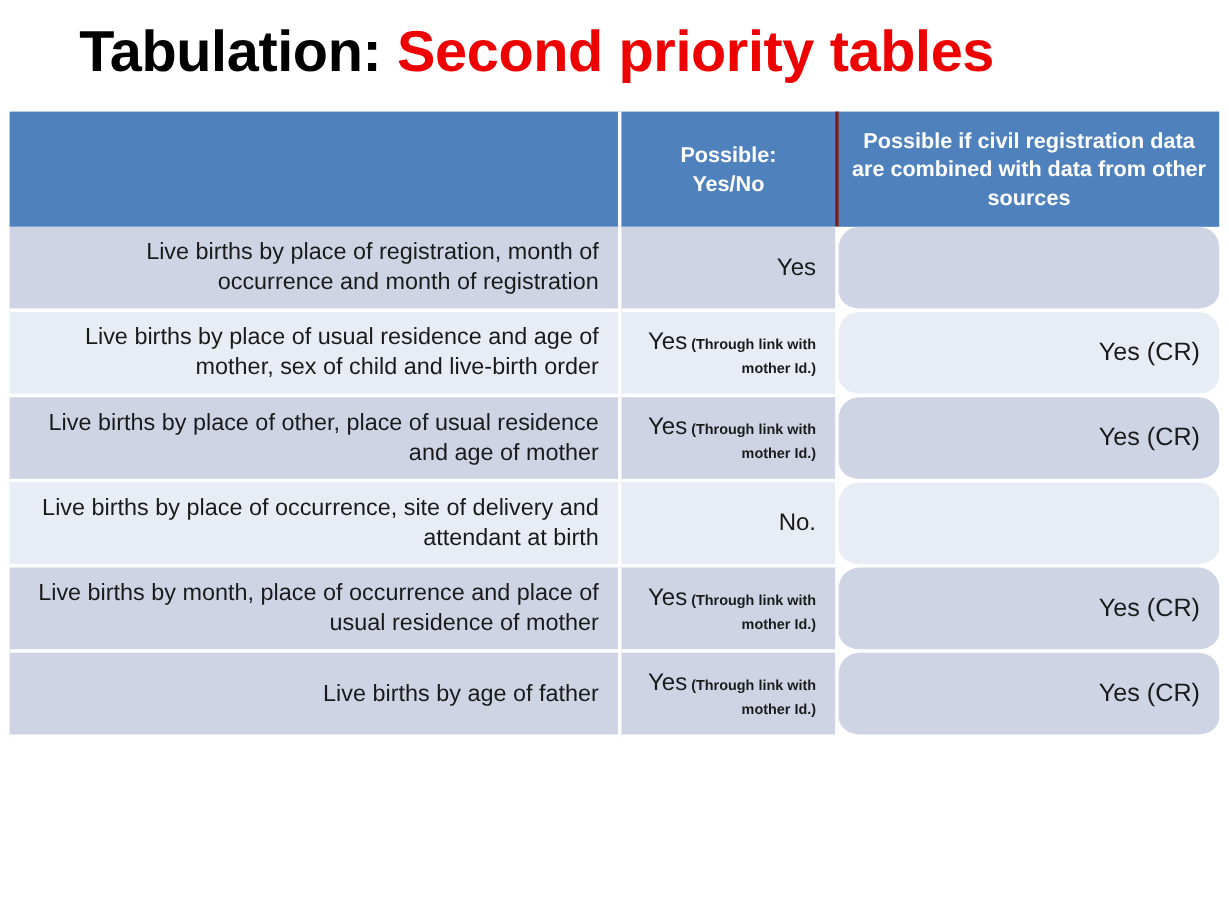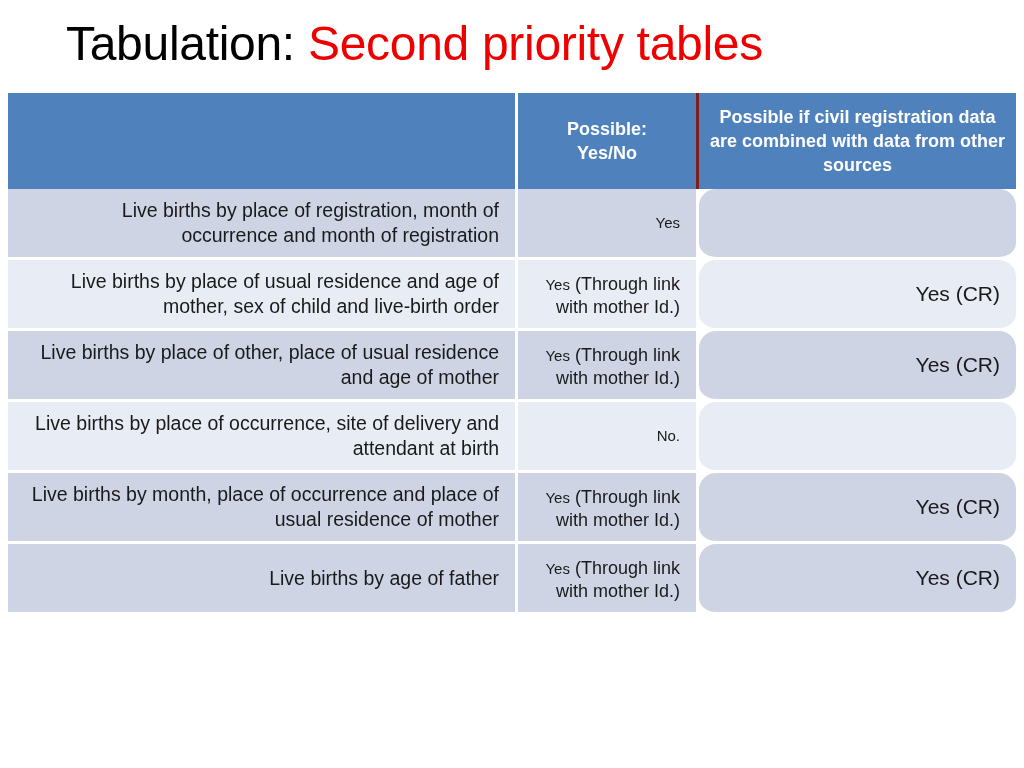--- a/index.html
+++ b/index.html
@@ -21,21 +21,21 @@
 
   
   #slide-title {
     position: absolute;
     left: 66px;
     top: 12px;
     width: 920px;
     height: 70px;
     line-height: 64px;
     font-size: 48px;
-    font-weight: normal;
+    font-weight: bold;
     white-space: nowrap;
     letter-spacing: -0.3px;
   }
   .title-main  { color: #000000; }
   .title-accent{ color: #ee0000; }
 
   
   #priority-table {
     position: absolute;
     left: 8px;
@@ -91,27 +91,28 @@
   }
 
   
   td.col-possible {
     text-align: center;
     color: #1a1a1a;
     padding-left: 4px;
     padding-right: 4px;
   }
   .ans-main {
-    font-size: 15px;
+    font-size: 20px;
     line-height: 26px;
     white-space: nowrap;
   }
   .ans-note {
-    font-size: 18px;
+    font-size: 12px;
     line-height: 19px;
+    font-weight: bold;
   }
 
   
   td.col-combined {
     text-align: center;
     font-size: 21px;
     line-height: 26px;
     color: #1a1a1a;
   }
 </style>

